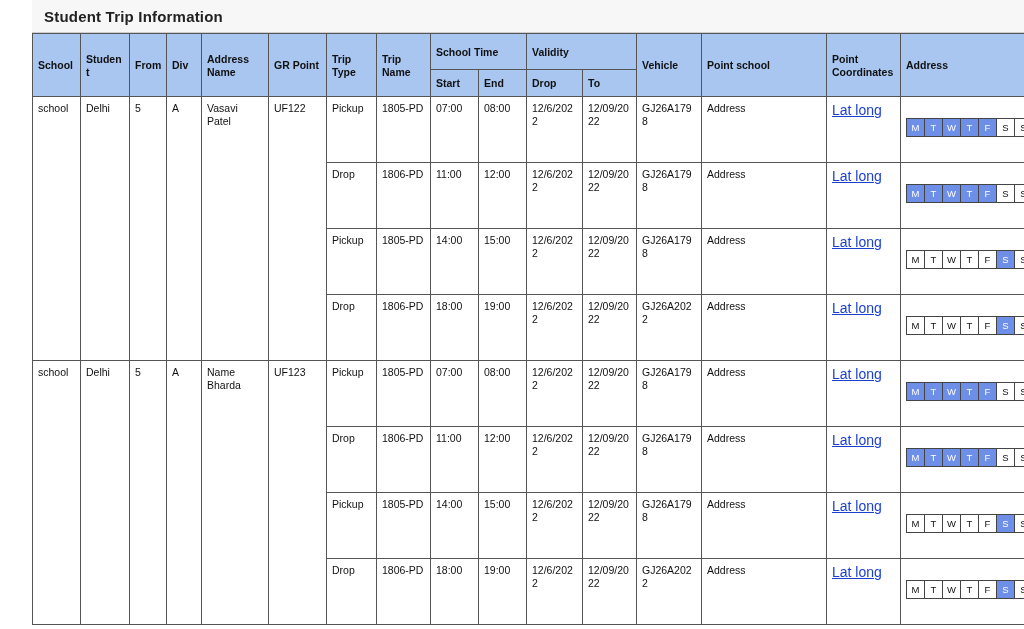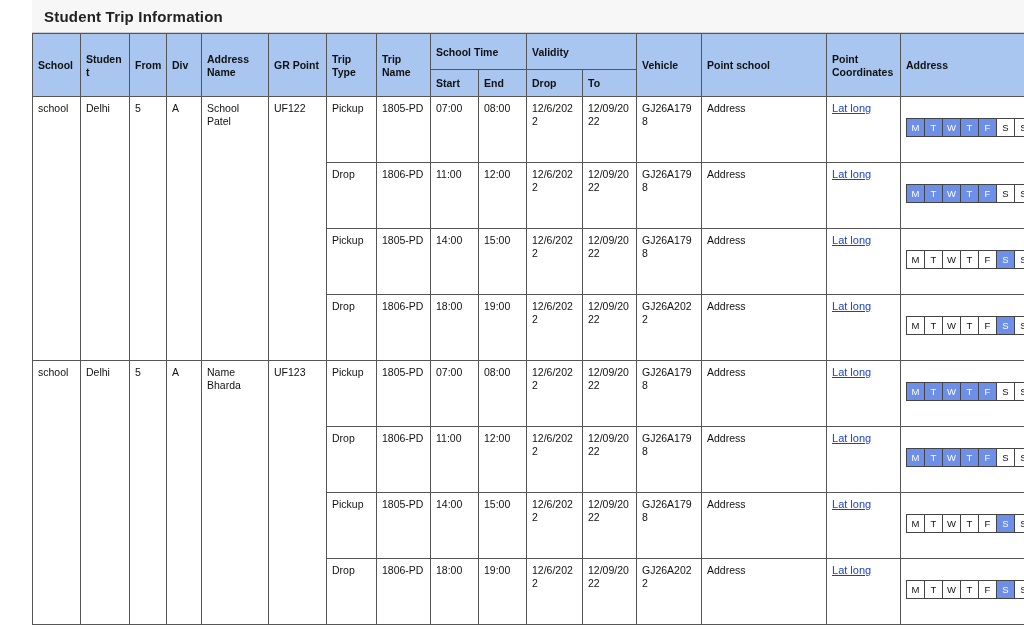--- a/index.html
+++ b/index.html
@@ -52,21 +52,21 @@
     text-align: left;
     vertical-align: middle;
     font-size: 10.5px;
   }
   thead tr.row1 th { height: 36px; }
   thead tr.row2 th { height: 27px; }
   tbody td { height: 66px; }
   td.link a {
     color: #1a3fd0;
     text-decoration: underline;
-    font-size: 11px;
+    font-size: 14px;
     cursor: pointer;
   }
   .sched-wrap {
     margin-top: 16px;
     display: flex;
   }
   .day {
     width: 19px;
     height: 19px;
     border: 1px solid #444;
@@ -134,21 +134,21 @@
           <th>Drop</th>
           <th>To</th>
         </tr>
     </thead>
     <tbody>
         <tr>
           <td rowspan="4">school</td>
           <td rowspan="4">Delhi</td>
           <td rowspan="4">5</td>
           <td rowspan="4">A</td>
-          <td rowspan="4">School Patel</td>
+          <td rowspan="4">Vasavi Patel</td>
           <td rowspan="4">UF122</td>
           <td>Pickup</td>
           <td>1805-PD</td>
           <td>07:00</td>
           <td>08:00</td>
           <td>12/6/2022</td>
           <td>12/09/2022</td>
           <td>GJ26A1798</td>
           <td>Address</td>
           <td class="link"><a>Lat long</a></td>

